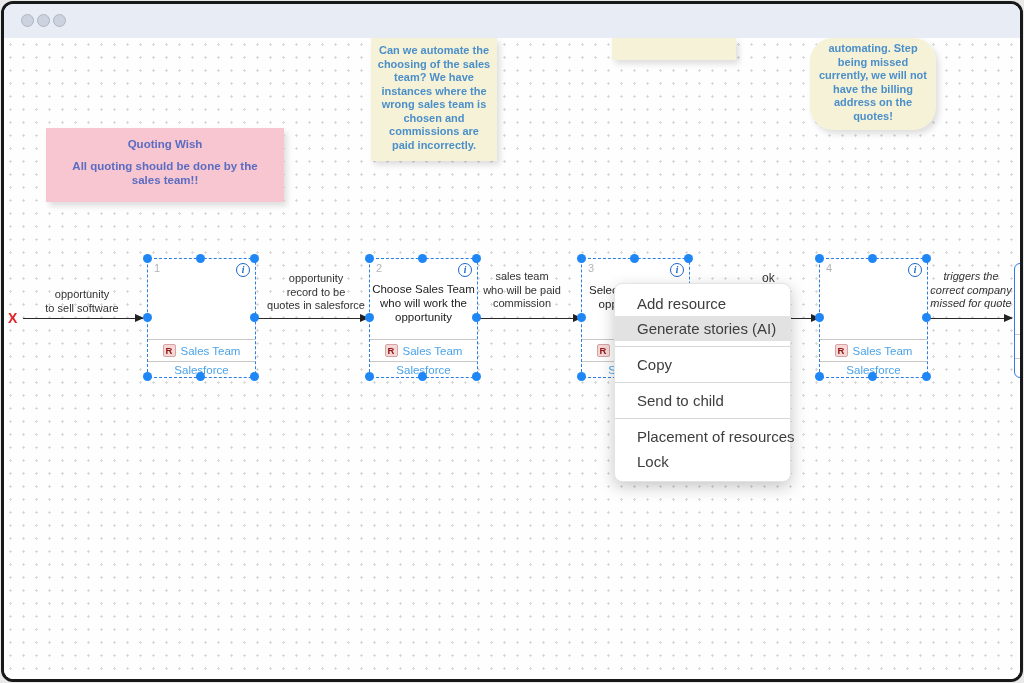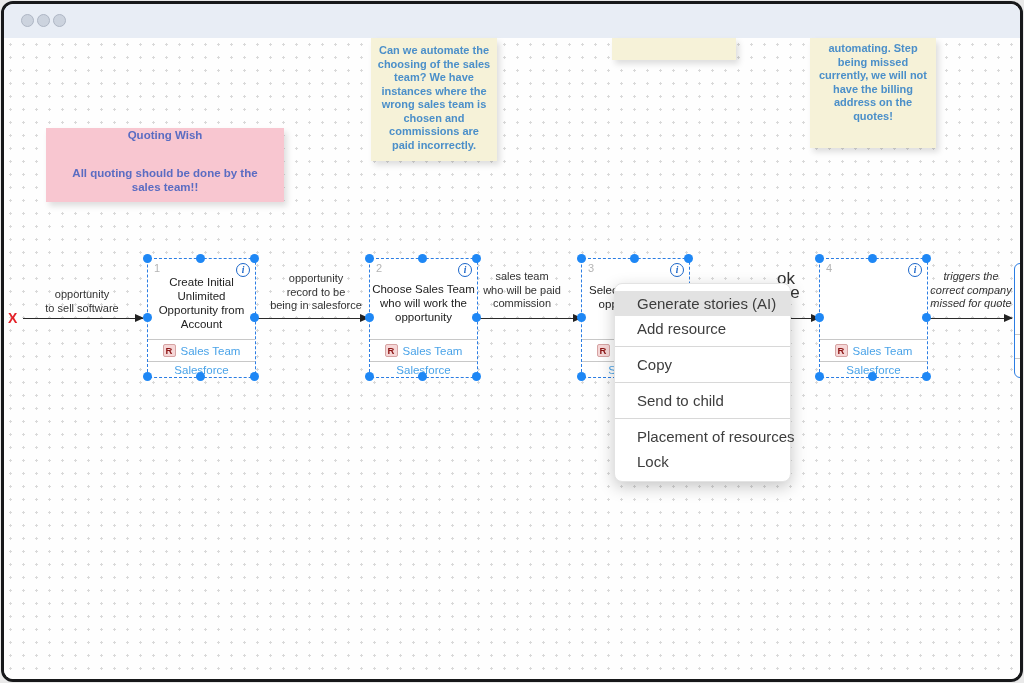--- a/index.html
+++ b/index.html
@@ -12,22 +12,22 @@
   .tl-circle { position:absolute; top:10px; width:13px; height:13px; border-radius:50%;
                background:#ccd3de; border:1px solid #aeb6c4; }
   
   .canvas { position:absolute; top:34px; left:0; right:0; bottom:0; background:#fefefe;
             background-image:radial-gradient(circle, #d9d9d9 1px, transparent 1.3px);
             background-size:13px 13px; }
   
   .note { position:absolute; box-shadow:3px 4px 6px rgba(0,0,0,.13); text-align:center; }
   .note-pink { background:#f8c6d0; color:#5a6cc2; font-weight:600; font-size:11.5px; line-height:14px; }
   .note-yellow { background:#f6f2d8; color:#4b8fc9; font-weight:600; font-size:11px; line-height:13.5px; }
-  .note .title { }
-  .note .body  { margin-top:24px; padding:0 12px; }
+  .note .title { margin-top:9px; }
+  .note .body  { margin-top:8px; padding:0 12px; }
   
   .arrow { position:absolute; height:0; border-top:1.6px solid #2a2a2a; }
   .ahead { position:absolute; width:0; height:0; border-left:9px solid #222;
            border-top:4.5px solid transparent; border-bottom:4.5px solid transparent; }
   .alabel { position:absolute; font-size:11px; line-height:13.5px; color:#333; text-align:center; }
   .start-x { position:absolute; color:#e32128; font-weight:bold; font-size:14px; }
   
   .pbox { position:absolute; width:109px; height:120px; background:#fff;
           border:1.6px dashed #2b7de3; border-radius:2px; }
   .pbox .num { position:absolute; top:3px; left:6px; font-size:11px; color:#b4b4b4; }
@@ -41,21 +41,21 @@
   .prow-res { position:absolute; top:80px; left:0; right:0; height:22px; border-top:1px solid #c8c8c8;
               display:flex; align-items:center; justify-content:center; gap:5px;
               font-size:11.5px; color:#4aa3e8; }
   .prow-sys { position:absolute; top:102px; left:0; right:0; bottom:0; border-top:1px solid #c8c8c8;
               display:flex; align-items:center; justify-content:center;
               font-size:11.5px; color:#4aa3e8; }
   .rbadge { width:13px; height:13px; background:#f6d7d7; border:1px solid #d6a3a3; border-radius:2px;
             color:#8c1616; font-size:9.5px; font-weight:bold; display:flex; align-items:center;
             justify-content:center; }
   .handle { position:absolute; width:9px; height:9px; border-radius:50%; background:#1e87f5; z-index:6; }
-  .frag { position:absolute; font-size:17px; line-height:13.5px; color:#333; text-align:center; }
+  .frag { position:absolute; font-size:12px; line-height:13.5px; color:#333; text-align:left; }
   .pbox5 { position:absolute; background:#fff; border:1.6px solid #2b7de3; border-radius:6px; }
   .pbox5 .div1, .pbox5 .div2 { position:absolute; left:0; right:0; border-top:1px solid #c8c8c8; }
   
   .cmenu { position:absolute; width:177px; background:#fff; border:1px solid #e3e3e3; border-radius:8px;
            box-shadow:0 5px 16px rgba(0,0,0,.22); padding:7px 0; z-index:50; }
   .cmenu .item { height:25px; line-height:25px; padding-left:22px; font-size:15px; color:#3d3d3d;
                  white-space:nowrap; cursor:default; }
   .cmenu .item.hl { background:#e2e2e2; }
   .cmenu .sep { border-top:1px solid #d8d8d8; margin:5px 0; }
 </style>
@@ -76,39 +76,39 @@
       <div class="title">Quoting Wish</div>
       <div class="body">All quoting should be done by the sales team!!</div>
     </div>
 
     <div class="note note-yellow" style="left:367px; top:0px; width:126px; height:123px;">
       <div class="body" style="margin-top:6px; padding:0 6px;">Can we automate the choosing of the sales team? We have instances where the wrong sales team is chosen and commissions are paid incorrectly.</div>
     </div>
 
     <div class="note note-yellow" style="left:608px; top:0px; width:124px; height:22px;"></div>
 
-    <div class="note note-yellow" style="left:806px; top:0px; width:126px; height:110px;">
+    <div class="note note-yellow" style="left:806px; top:0px; width:126px; height:92px;border-radius:23px;">
       <div class="body" style="margin-top:4px; padding:0 8px;">automating. Step being missed currently, we will not have the billing address on the quotes!</div>
     </div>
 
     <span class="start-x" style="left:4px; top:272px;">X</span>
 
     <div class="arrow" style="left:19px; top:280px; width:120px;"></div>
     <div class="ahead" style="left:131px; top:275.7px;"></div>
     <div class="alabel" style="left:28px; top:250px; width:100px;">
       <div>opportunity</div>
       <div>to sell software</div>
     </div>
 
     <div class="arrow" style="left:253px; top:280px; width:111px;"></div>
     <div class="ahead" style="left:356px; top:275.7px;"></div>
     <div class="alabel" style="left:262px; top:234px; width:100px;">
       <div>opportunity</div>
       <div>record to be</div>
-      <div>being in salesforce</div>
+      <div>quotes in salesforce</div>
     </div>
 
     <div class="arrow" style="left:473px; top:280px; width:104px;"></div>
     <div class="ahead" style="left:569px; top:275.7px;"></div>
     <div class="alabel" style="left:468px; top:232px; width:100px;">
       <div>sales team</div>
       <div>who will be paid</div>
       <div>commission</div>
     </div>
 
@@ -123,26 +123,20 @@
     <div class="ahead" style="left:1000px; top:275.7px;"></div>
     <div class="alabel" style="left:917px; top:232px; width:100px;font-style:italic;">
       <div>triggers the</div>
       <div>correct company</div>
       <div>missed for quote</div>
     </div>
 
     <div class="pbox" style="left:143px; top:220px;">
       <span class="num">1</span>
       <span class="info-i">i</span>
-      <div class="ptitle">
-        <div>Create Initial</div>
-        <div>Unlimited</div>
-        <div>Opportunity from</div>
-        <div>Account</div>
-      </div>
       <div class="prow-res">
         <span class="rbadge">R</span>
         <span>Sales Team</span>
       </div>
       <div class="prow-sys">
         <span>Salesforce</span>
       </div>
     <div class="handle" style="left: calc(0% - 5.5px); top: calc(0% - 5.5px);"></div>
         <div class="handle" style="left: calc(50% - 5.5px); top: calc(0% - 5.5px);"></div>
         <div class="handle" style="left: calc(100% - 5.5px); top: calc(0% - 5.5px);"></div>
@@ -222,22 +216,22 @@
         <div class="handle" style="left: calc(100% - 5.5px); top: calc(100% - 5.5px);"></div>
       </div>
 
     <div class="pbox5" style="left:1010px; top:225px; width:40px; height:115px;">
       <span class="num" style="position:absolute; top:3px; left:5px; font-size:11px; color:#c5b8b8;">5</span>
       <div class="div1" style="top:70px;"></div>
       <div class="div2" style="top:94px;"></div>
     </div>
 
     <div class="cmenu" style="left:610px; top:245px;">
+      <div class="item">Add resource</div>
       <div class="item hl">Generate stories (AI)</div>
-      <div class="item">Add resource</div>
       <div class="sep"></div>
       <div class="item">Copy</div>
       <div class="sep"></div>
       <div class="item">Send to child</div>
       <div class="sep"></div>
       <div class="item">Placement of resources</div>
       <div class="item">Lock</div>
     </div>
 
   </div>

